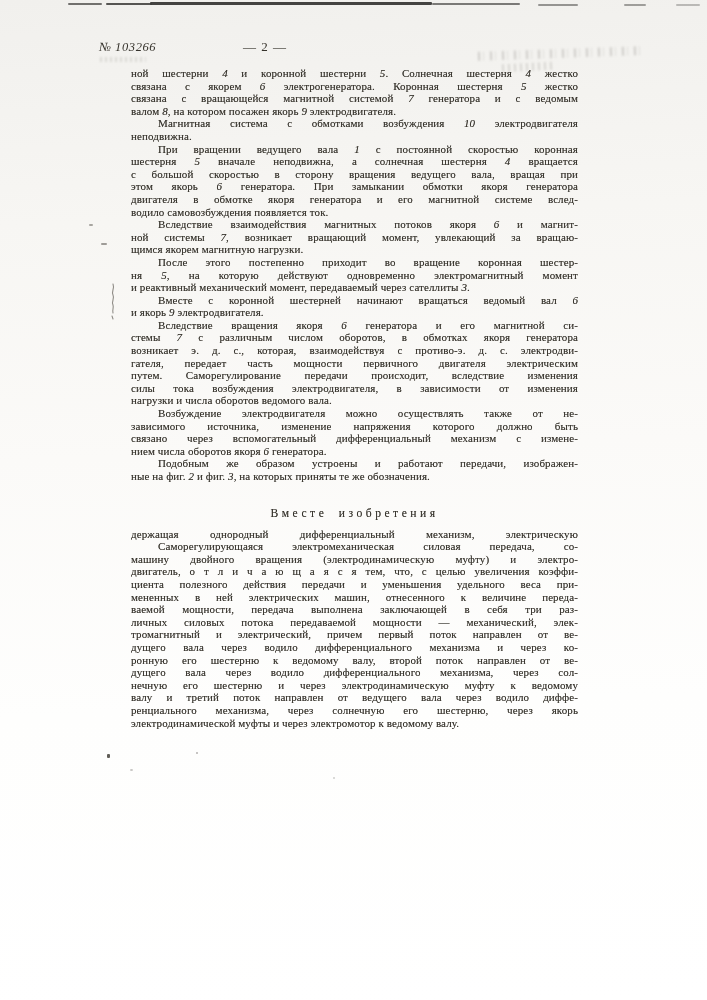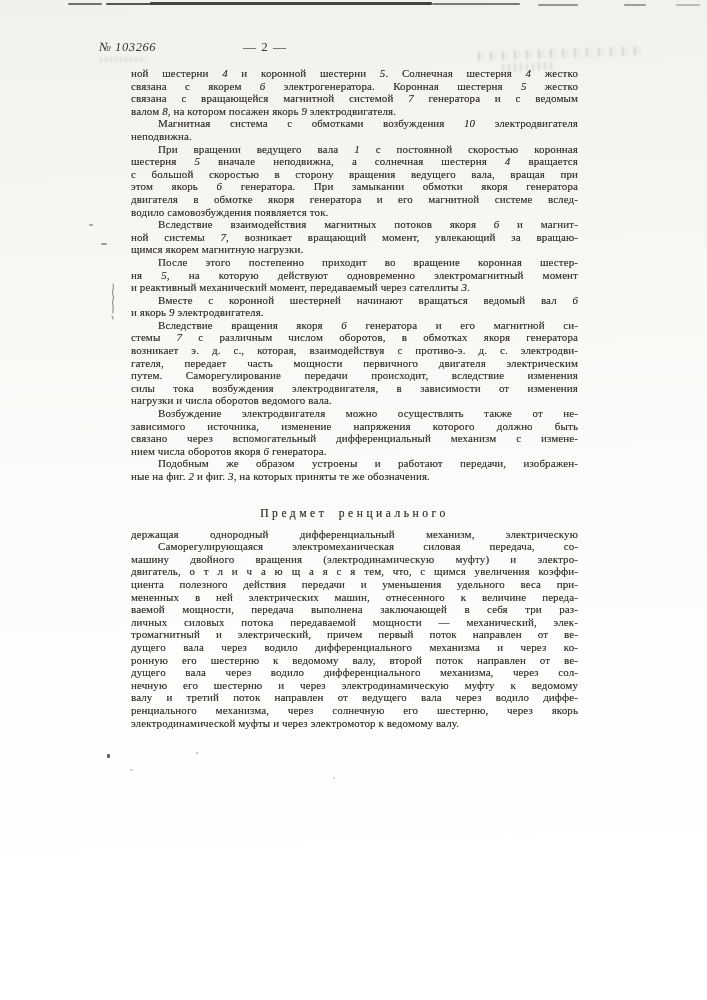--- a/index.html
+++ b/index.html
@@ -135,26 +135,26 @@
       <div class="para">
         <div class="line indent">Возбуждение электродвигателя можно осуществлять также от не-</div>
         <div class="line">зависимого источника, изменение напряжения которого должно быть</div>
         <div class="line">связано через вспомогательный дифференциальный механизм с измене-</div>
         <div class="line last">нием числа оборотов якоря <i>6</i> генератора.</div>
       </div>
       <div class="para">
         <div class="line indent">Подобным же образом устроены и работают передачи, изображен-</div>
         <div class="line last">ные на фиг. <i>2</i> и фиг. <i>3</i>, на которых приняты те же обозначения.</div>
       </div>
-      <div class="heading">Предмет ренциального</div>
+      <div class="heading">Вместе изобретения</div>
       <div class="para">
         <div class="line">держащая однородный дифференциальный механизм, электрическую</div>
         <div class="line indent">Саморегулирующаяся электромеханическая силовая передача, со-</div>
         <div class="line">машину двойного вращения (электродинамическую муфту) и электро-</div>
-        <div class="line">двигатель, о т л и ч а ю щ а я с я  тем, что, с щимся увеличения коэффи-</div>
+        <div class="line">двигатель, о т л и ч а ю щ а я с я  тем, что, с целью увеличения коэффи-</div>
         <div class="line">циента полезного действия передачи и уменьшения удельного веса при-</div>
         <div class="line">мененных в ней электрических машин, отнесенного к величине переда-</div>
         <div class="line">ваемой мощности, передача выполнена заключающей в себя три раз-</div>
         <div class="line">личных силовых потока передаваемой мощности — механический, элек-</div>
         <div class="line">тромагнитный и электрический, причем первый поток направлен от ве-</div>
         <div class="line">дущего вала через водило дифференциального механизма и через ко-</div>
         <div class="line">ронную его шестерню к ведомому валу, второй поток направлен от ве-</div>
         <div class="line">дущего вала через водило дифференциального механизма, через сол-</div>
         <div class="line">нечную его шестерню и через электродинамическую муфту к ведомому</div>
         <div class="line">валу и третий поток направлен от ведущего вала через водило диффе-</div>

